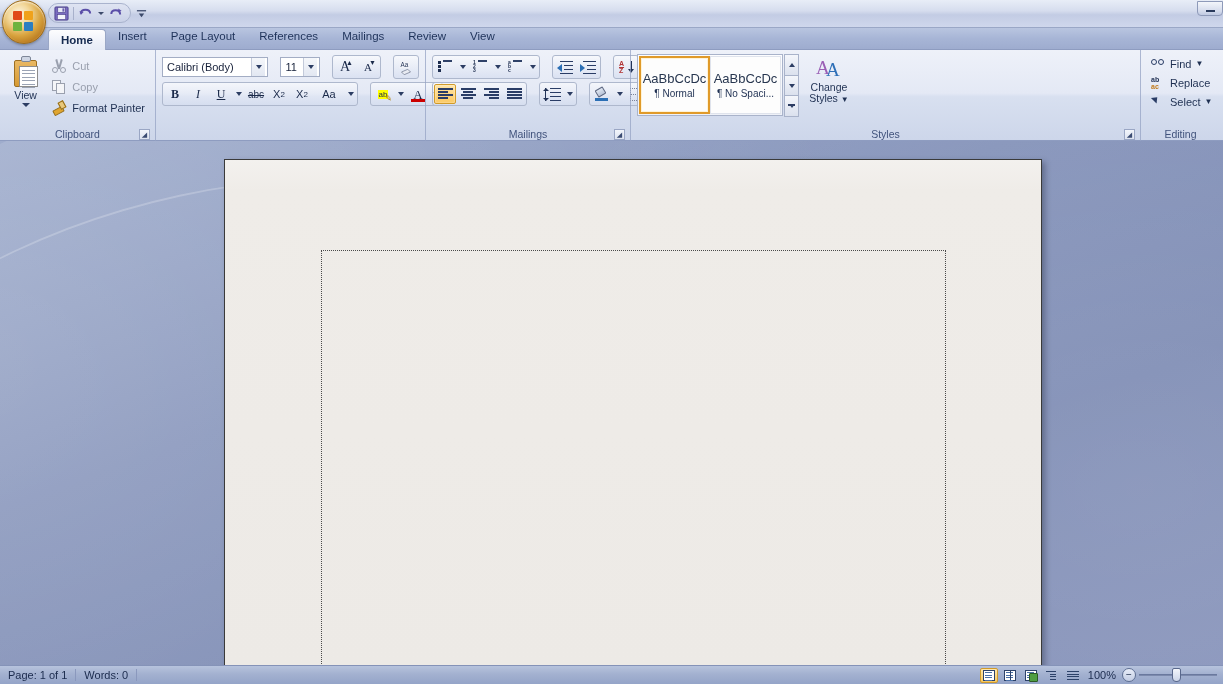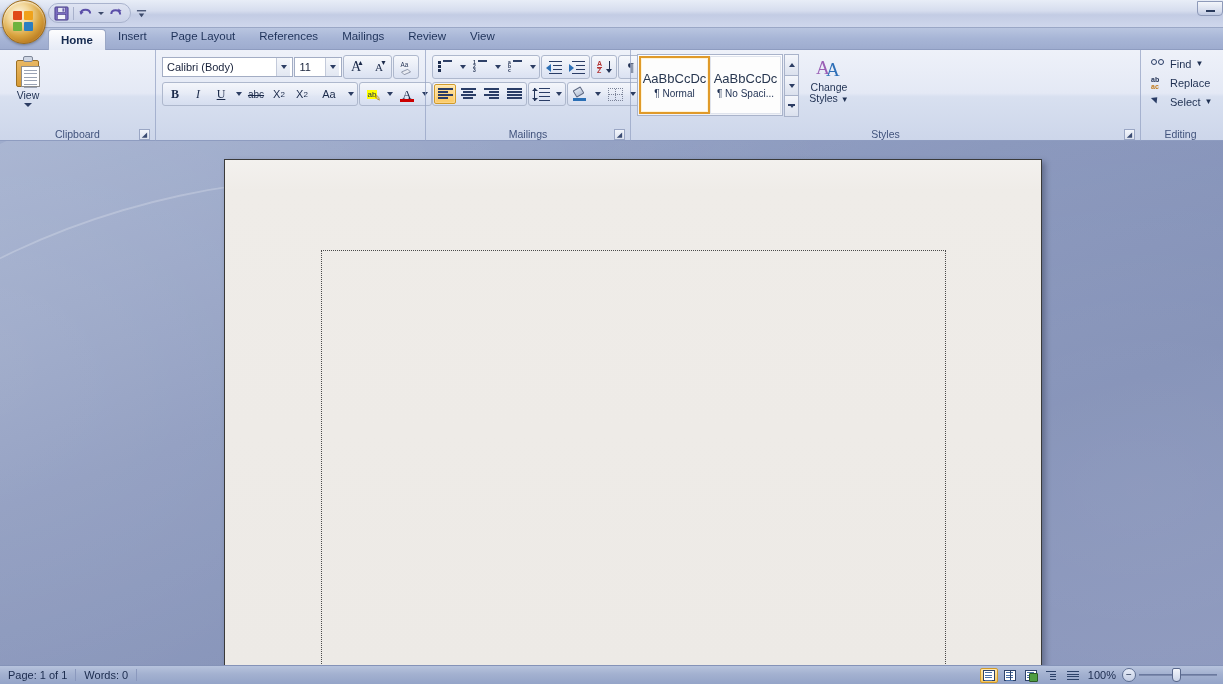--- a/index.html
+++ b/index.html
@@ -195,21 +195,21 @@
     background: #e0a52f; border: 1px solid #946c18; transform: rotate(-28deg); border-radius: 1px;
   }
   .ico-brush u {
     position: absolute; left: 8px; top: 1px; width: 6px; height: 8px;
     background: #e8c77a; border: 1px solid #946c18; transform: rotate(-28deg);
   }
 
   
   #grp-font { width: 270px; }
   #font-rows { display: flex; flex-direction: column; gap: 3px; width: 100%; padding-top: 1px; }
-  .row { display: flex; align-items: center; gap: 1px; }
+  .row { display: flex; align-items: center; gap: 12px; }
   .combo {
     height: 20px; background: #fff; border: 1px solid #a3adc4;
     display: flex; align-items: center; padding: 0 2px 0 4px; font-size: 11px; color: #17213a;
   }
   .combo .val { flex: 1; overflow: hidden; white-space: nowrap; }
   .combo .dd {
     width: 14px; height: 18px; display: flex; align-items: center; justify-content: center;
     border-left: 1px solid #c3cada; background: linear-gradient(to bottom,#f5f7fb,#e2e7f2);
   }
   .caret-dn {
@@ -533,20 +533,43 @@
                   <i></i>
                   <i></i>
                   <i></i>
                   <i></i>
                   <i></i>
                   <i></i>
                 </span>
             </div>
             <span id="paste-label">View</span>
             <span id="paste-caret"></span>
+          </div>
+          <div id="clip-small">
+            <div class="small-cmd disabled">
+              <span class="cmd-ico ico-cut">
+                  <i></i>
+                  <u></u>
+                </span>
+              <span>Cut</span>
+            </div>
+            <div class="small-cmd disabled">
+              <span class="cmd-ico ico-copy">
+                  <i></i>
+                  <u></u>
+                </span>
+              <span>Copy</span>
+            </div>
+            <div class="small-cmd">
+              <span class="cmd-ico ico-brush">
+                  <i></i>
+                  <u></u>
+                </span>
+              <span>Format Painter</span>
+            </div>
           </div>
         </div>
       </div>
       <div class="group-label">
         <span>Clipboard</span>
         <span class="dialog-launcher">◢</span>
       </div>
     </div>
 
     <div class="group" id="grp-font">

